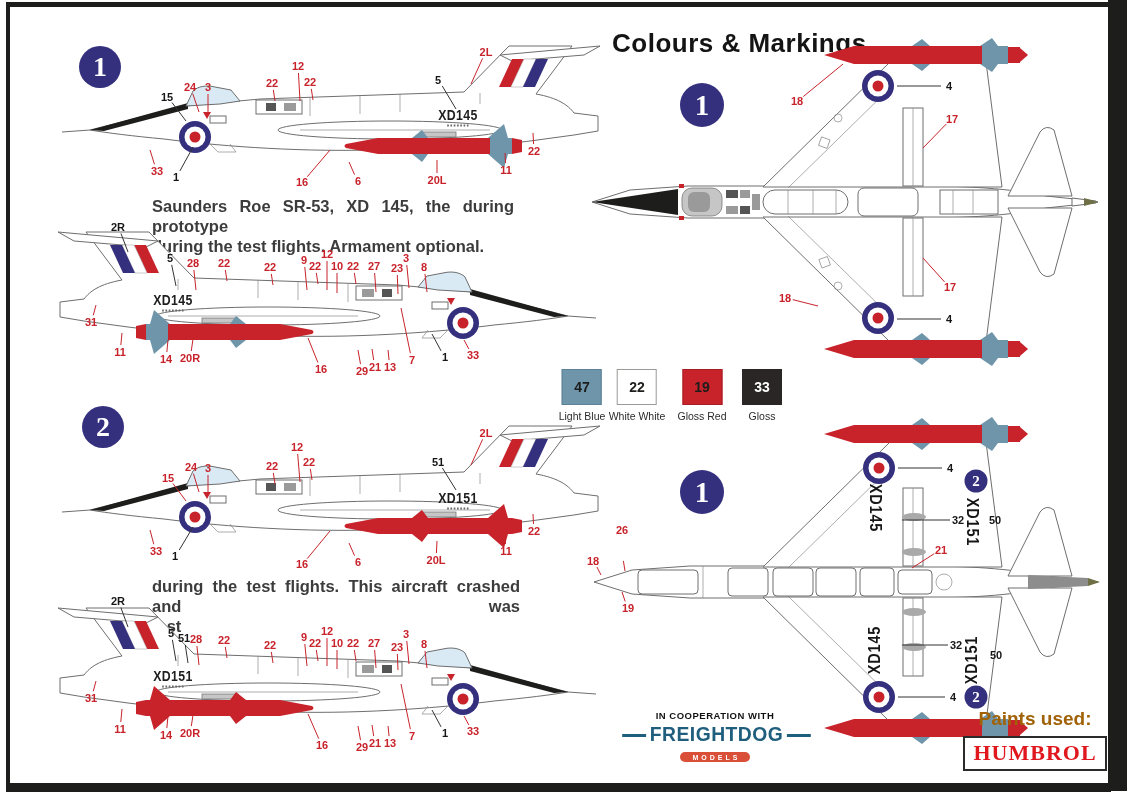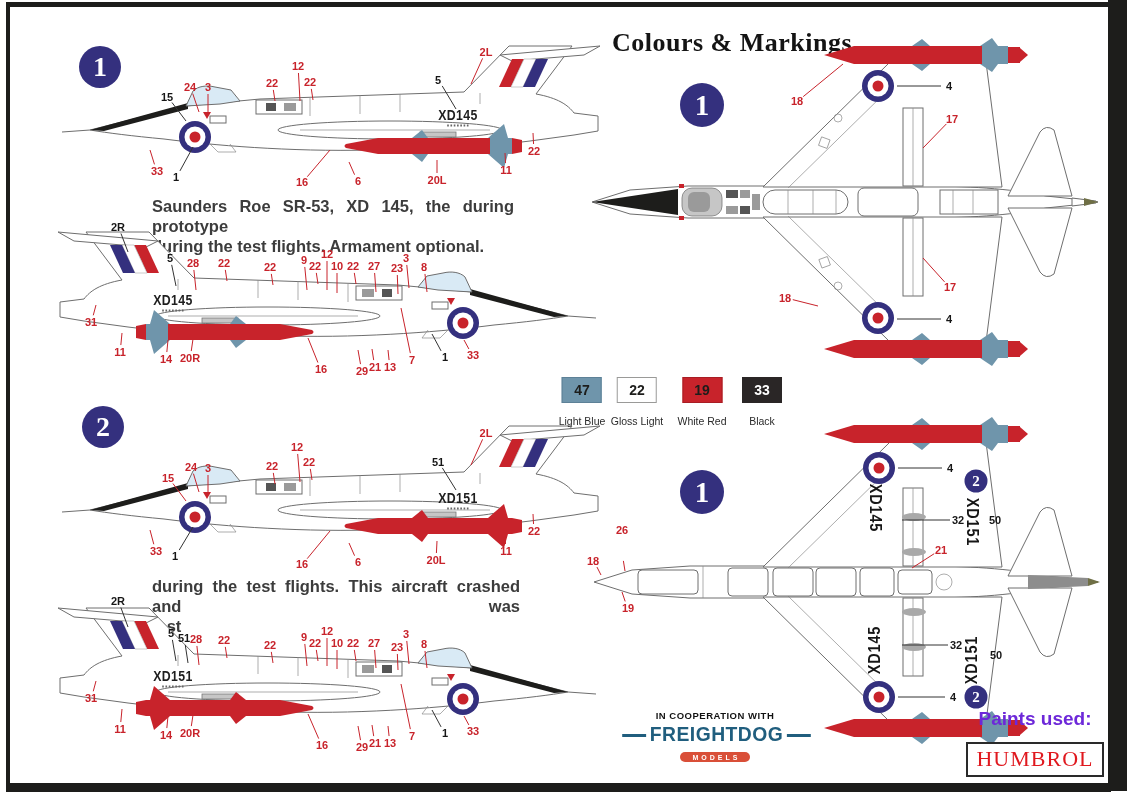--- a/index.html
+++ b/index.html
@@ -24,41 +24,41 @@
   .caption .line{text-align:justify;text-align-last:justify;}
   .caption .line:last-child{text-align-last:left;}
   .badge{position:absolute;border-radius:50%;background:var(--navy);color:#fff;
          font-family:"Liberation Serif",serif;font-weight:bold;display:flex;
          align-items:center;justify-content:center;transform:translate(-50%,-50%);}
   .co{position:absolute;font-weight:bold;font-size:11px;transform:translate(-50%,-50%);
       white-space:nowrap;letter-spacing:0px;}
   .co.r{color:var(--red);}
   .co.k{color:#161616;}
   .chip{position:absolute;transform:translateX(-50%);text-align:center;}
-  .chip .sw{width:40px;height:26px;margin:12px auto;display:flex;align-items:center;justify-content:center;
+  .chip .sw{width:40px;height:36px;margin:4px auto;display:flex;align-items:center;justify-content:center;
             font-weight:bold;font-size:14px;box-sizing:border-box;}
   .chip .nm{margin-top:5px;font-size:10.5px;color:#2b2b2b;white-space:nowrap;}
   .splate{position:absolute;transform:translate(-50%,-50%) scaleX(0.82);font-weight:bold;
           font-size:15px;color:#1e1e1e;letter-spacing:0.5px;white-space:nowrap;text-align:center;}
   .splate .dots{display:block;margin:0 auto;width:26px;border-bottom:2px dotted #666;height:2px;}
   .vtext{position:absolute;font-weight:bold;font-size:17px;color:#161616;letter-spacing:1px;
          white-space:nowrap;}
   .coop{position:absolute;text-align:center;}
   .coop .l1{font-size:9.5px;font-weight:bold;color:#111;letter-spacing:0.5px;border-bottom:0;}
   .coop .brand{font-size:21px;font-weight:bold;color:var(--fdblue);letter-spacing:0.5px;
                transform:scaleX(0.92);margin-top:1px;position:relative;display:inline-block;padding:0 4px;}
   .coop .rule{position:absolute;top:50%;width:26px;height:3px;background:var(--fdblue);}
   .coop .rule.left{right:100%;}
   .coop .rule.right{left:100%;}
   .coop .pill{display:inline-block;background:var(--fdred);color:#fff;font-size:7px;font-weight:bold;
               letter-spacing:3px;padding:2px 10px 1px 13px;border-radius:8px;margin-top:1px;position:relative;}
   .paintsblk{position:absolute;text-align:center;}
-  .paintsblk .lbl{font-size:19px;font-weight:bold;color:#6d28d9;}
-  .paintsblk .humbrol{margin-top:12px;border:2px solid #2a2a2a;background:#fff;padding:2px 8px 3px 8px;
-      font-family:"Liberation Serif",serif;font-weight:normal;font-size:22px;color:var(--humred);
+  .paintsblk .lbl{font-size:19px;font-weight:bold;color:#a16207;}
+  .paintsblk .humbrol{margin-top:6px;border:2px solid #2a2a2a;background:#fff;padding:2px 8px 3px 8px;
+      font-family:"Liberation Serif",serif;font-weight:bold;font-size:22px;color:var(--humred);
       letter-spacing:1px;transform:scaleX(1.0);display:inline-block;}
   #leads{position:absolute;left:0;top:0;pointer-events:none;}
 </style>
 </head>
 <body>
 
 <div id="page">
 
   <div class="border" style="left:6px;top:2px;width:1104px;height:5px;"></div>
   <div class="border" style="left:6px;top:2px;width:4px;height:788px;"></div>
@@ -209,21 +209,21 @@
           </g>
         <g>
             <circle class="navy" cx="291" cy="285" r="16"></circle>
             <circle cx="291" cy="285" r="10.5" fill="#fff"></circle>
             <circle cx="291" cy="285" r="5.5" fill="#c8232b"></circle>
           </g>
       </g>
     </defs>
   </svg>
 
-  <div class="abs title" style="left:612px;top:28px;font-family:Liberation Serif, serif;">Colours &amp; Markings</div>
+  <div class="abs title" style="left:612px;top:28px;">Colours &amp; Markings</div>
 
   <svg class="view" viewBox="0 0 540 150" style="left:60px;top:44px;width:540px;height:150px;">
     <use href="#side-air" style="color:#6f95ab"></use>
   </svg>
 
   <div class="abs caption" style="left:152px;top:196px;width:362px;">
     <div class="line">Saunders Roe SR-53, XD 145, the during prototype</div>
     <div class="line">during the test flights. Armament optional.</div>
   </div>
 
@@ -252,29 +252,29 @@
     <use href="#plan-bottom" style="color:#6f95ab"></use>
   </svg>
 
   <div id="paint-chips">
       <div class="chip" style="left: 582px; top: 365px; position: absolute;">
         <div class="sw" style="background: rgb(111, 149, 171); color: rgb(29, 29, 27); border: 1px solid rgb(93, 129, 151);">47</div>
         <div class="nm">Light  Blue</div>
       </div>
       <div class="chip" style="left: 637px; top: 365px; position: absolute;">
         <div class="sw" style="background: rgb(255, 255, 255); color: rgb(29, 29, 27); border: 1px solid rgb(154, 154, 152);">22</div>
-        <div class="nm">Gloss Light</div>
+        <div class="nm">White White</div>
       </div>
       <div class="chip" style="left: 702px; top: 365px; position: absolute;">
         <div class="sw" style="background: rgb(200, 35, 43); color: rgb(29, 29, 27); border: 1px solid rgb(168, 29, 36);">19</div>
-        <div class="nm">White Red</div>
+        <div class="nm">Gloss Red</div>
       </div>
       <div class="chip" style="left: 762px; top: 365px; position: absolute;">
         <div class="sw" style="background: rgb(42, 38, 38); color: rgb(255, 255, 255); border: 1px solid rgb(42, 38, 38);">33</div>
-        <div class="nm">Black</div>
+        <div class="nm">Gloss</div>
       </div>
     </div>
 
   <svg id="leads" width="1127" height="802">
       <line x1="171.9656235549245" y1="102.48832077123232" x2="186" y2="121" stroke="#333333" stroke-width="1"></line>
       <line x1="192.70975574618194" y1="93.58621188308109" x2="199" y2="112" stroke="#c8232b" stroke-width="1"></line>
       <line x1="208" y1="94" x2="208" y2="113" stroke="#c8232b" stroke-width="1"></line>
       <line x1="273.31519189844283" y1="89.904757466825" x2="275" y2="101" stroke="#c8232b" stroke-width="1"></line>
       <line x1="298.4563983243081" y1="72.98859934096784" x2="300" y2="101" stroke="#c8232b" stroke-width="1"></line>
       <line x1="311.31519189844283" y1="88.904757466825" x2="313" y2="100" stroke="#c8232b" stroke-width="1"></line>

